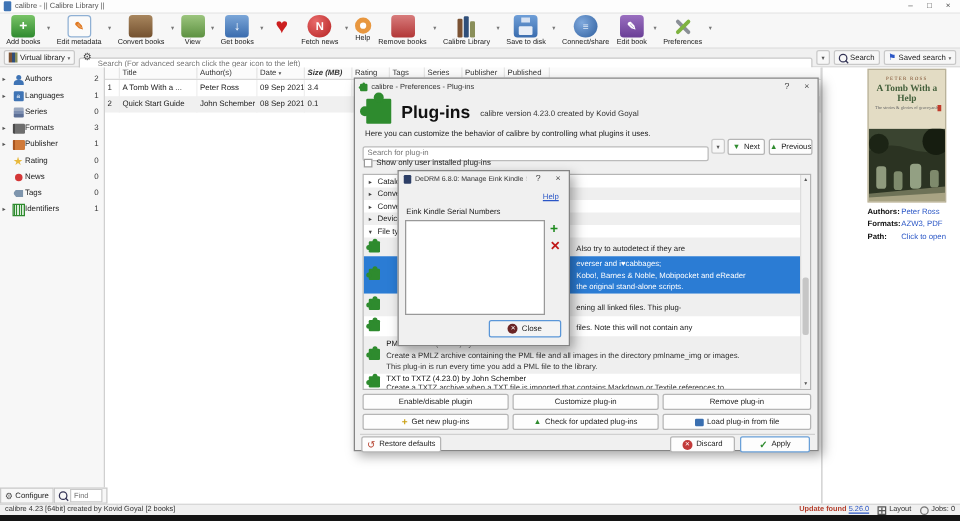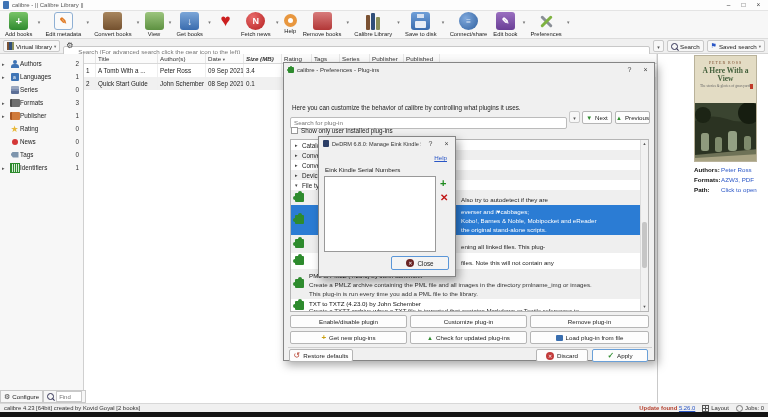--- a/index.html
+++ b/index.html
@@ -403,21 +403,21 @@
         <div></div>
       <div></div>
         <div></div>
         <div></div>
     </div>
   </div>
 
   <div id="details" class="abs">
     <div class="cover">
       <div class="cover-author">Peter Ross</div>
-      <div class="cover-title">A Here With a View</div>
+      <div class="cover-title">A Tomb With a Help</div>
       <div class="cover-sub">The stories &amp; glories of graveyards</div>
       <span class="cover-mark"></span>
       <svg class="cover-art" viewBox="0 0 63 58" preserveAspectRatio="none">
         <rect width="63" height="58" fill="#2b3322"></rect>
         <path d="M0 18 Q16 10 32 16 T63 14 V0 H0 Z" fill="#3a4430"></path>
         <circle cx="54" cy="10" r="11" fill="#161d10"></circle>
         <circle cx="8" cy="12" r="8" fill="#1c2415"></circle>
         <rect x="6" y="30" width="8" height="18" rx="2.5" fill="#8f9a7d"></rect>
         <rect x="20" y="34" width="7" height="15" rx="2.5" fill="#7e8a6c"></rect>
         <rect x="33" y="28" width="9" height="20" rx="3" fill="#93a083"></rect>
@@ -470,20 +470,25 @@
   </div>
   <div id="darkstrip" class="abs"></div>
 
   <div id="plugins-dialog" class="abs dialog">
     <div class="dlg-titlebar">
       <span class="puzzle pz-xs"></span>
       <span class="dlg-title">calibre - Preferences - Plug-ins</span>
       <span class="dlg-tbtn">?</span>
       <span class="dlg-tbtn">×</span>
     </div>
+    <div id="pd-header">
+      <span class="puzzle pz-lg"></span>
+      <span id="pd-title">Plug-ins</span>
+      <span id="pd-version">calibre version 4.23.0 created by Kovid Goyal</span>
+    </div>
     <div id="pd-intro">Here you can customize the behavior of calibre by controlling what plugins it uses.</div>
     <div id="pd-search">
       <input type="text" placeholder="Search for plug-in" style="">
     </div>
     <div class="combo-arrow abs" style="top:48px;left:285px;">▾</div>
     <div class="pd-btn" style="top:48px;left:298px;width:30px;">
       <span class="garrow">▼</span>
       <span>Next</span>
     </div>
     <div class="pd-btn" style="top:48px;left:331px;width:35px;">

